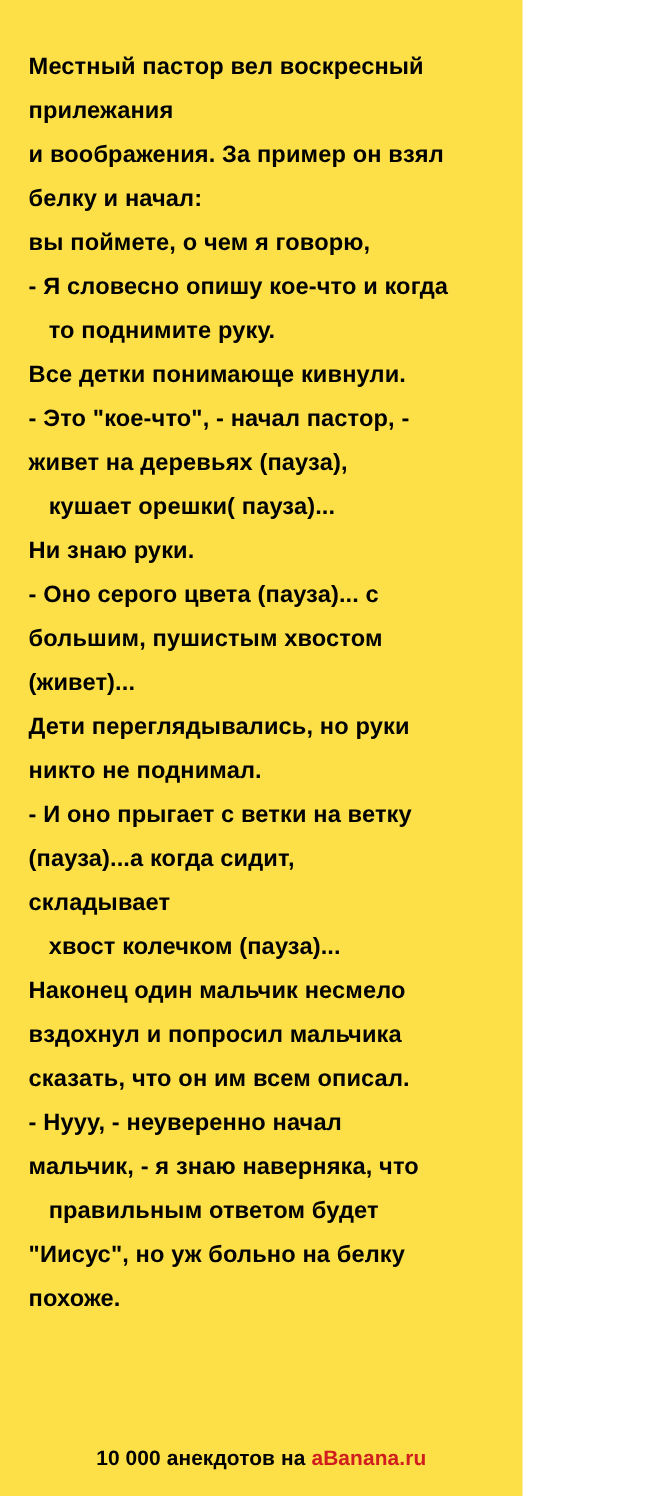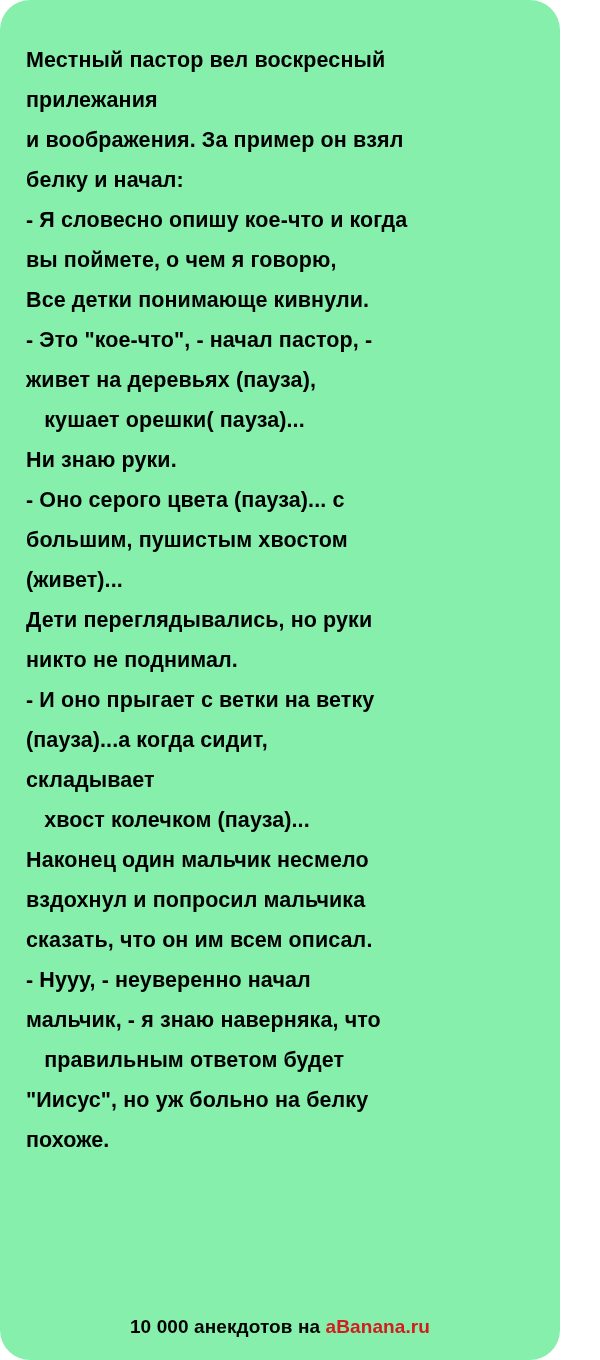--- a/index.html
+++ b/index.html
@@ -8,26 +8,25 @@
   }
   body {
     width: 600px;
     height: 1360px;
     background: #ffffff;
     font-family: "Liberation Sans", sans-serif;
     overflow: hidden;
   }
   .page {
     position: relative;
-    width: 560px;
+    width: 475px;
     height: 1360px;
     box-sizing: border-box;
     padding: 40px 26px 0 26px;
-    background: #86efac;
-    border-radius: 30px;
+    background: #fde047;
   }
   .joke-body {
     font-size: 21.5px;
     line-height: 40px;
     font-weight: bold;
     color: #000000;
     letter-spacing: 0.1px;
   }
   .joke-line {
     white-space: pre-wrap;
@@ -60,22 +59,23 @@
 </head>
 <body>
 
 <div class="page">
 
   <div class="joke-body">
     <div class="joke-line">Местный пастор вел воскресный</div>
     <div class="joke-line">прилежания</div>
     <div class="joke-line">и воображения. За пример он взял</div>
     <div class="joke-line">белку и начал:</div>
+    <div class="joke-line">вы поймете, о чем я говорю,</div>
     <div class="joke-line">- Я словесно опишу кое-что и когда</div>
-    <div class="joke-line">вы поймете, о чем я говорю,</div>
+    <div class="joke-line">   то поднимите руку.</div>
     <div class="joke-line">Все детки понимающе кивнули.</div>
     <div class="joke-line">- Это "кое-что", - начал пастор, -</div>
     <div class="joke-line">живет на деревьях (пауза),</div>
     <div class="joke-line">   кушает орешки( пауза)...</div>
     <div class="joke-line">Ни знаю руки.</div>
     <div class="joke-line">- Оно серого цвета (пауза)... с</div>
     <div class="joke-line">большим, пушистым хвостом</div>
     <div class="joke-line">(живет)...</div>
     <div class="joke-line">Дети переглядывались, но руки</div>
     <div class="joke-line">никто не поднимал.</div>

